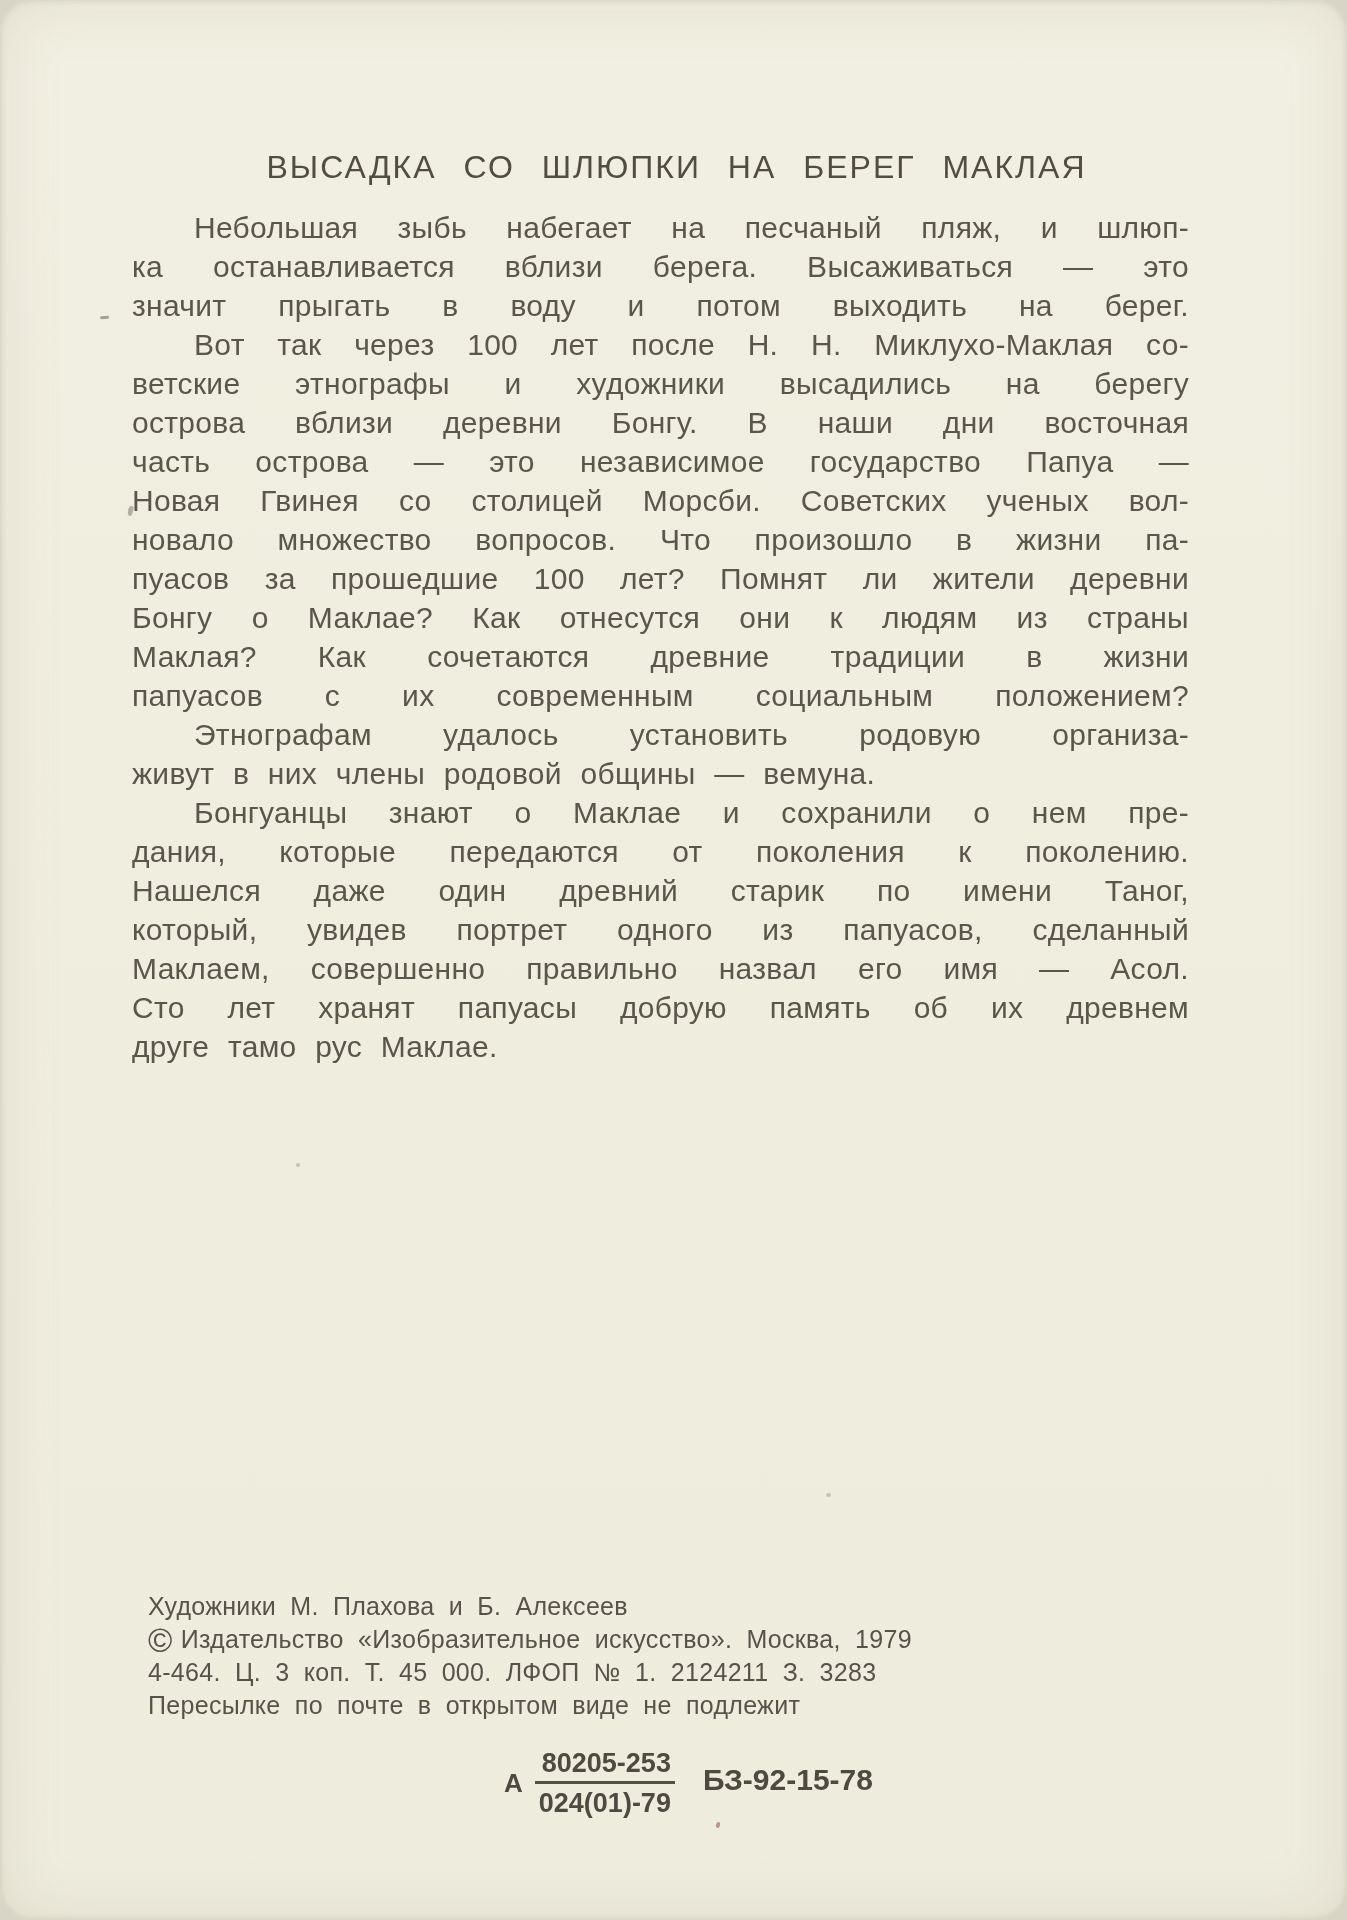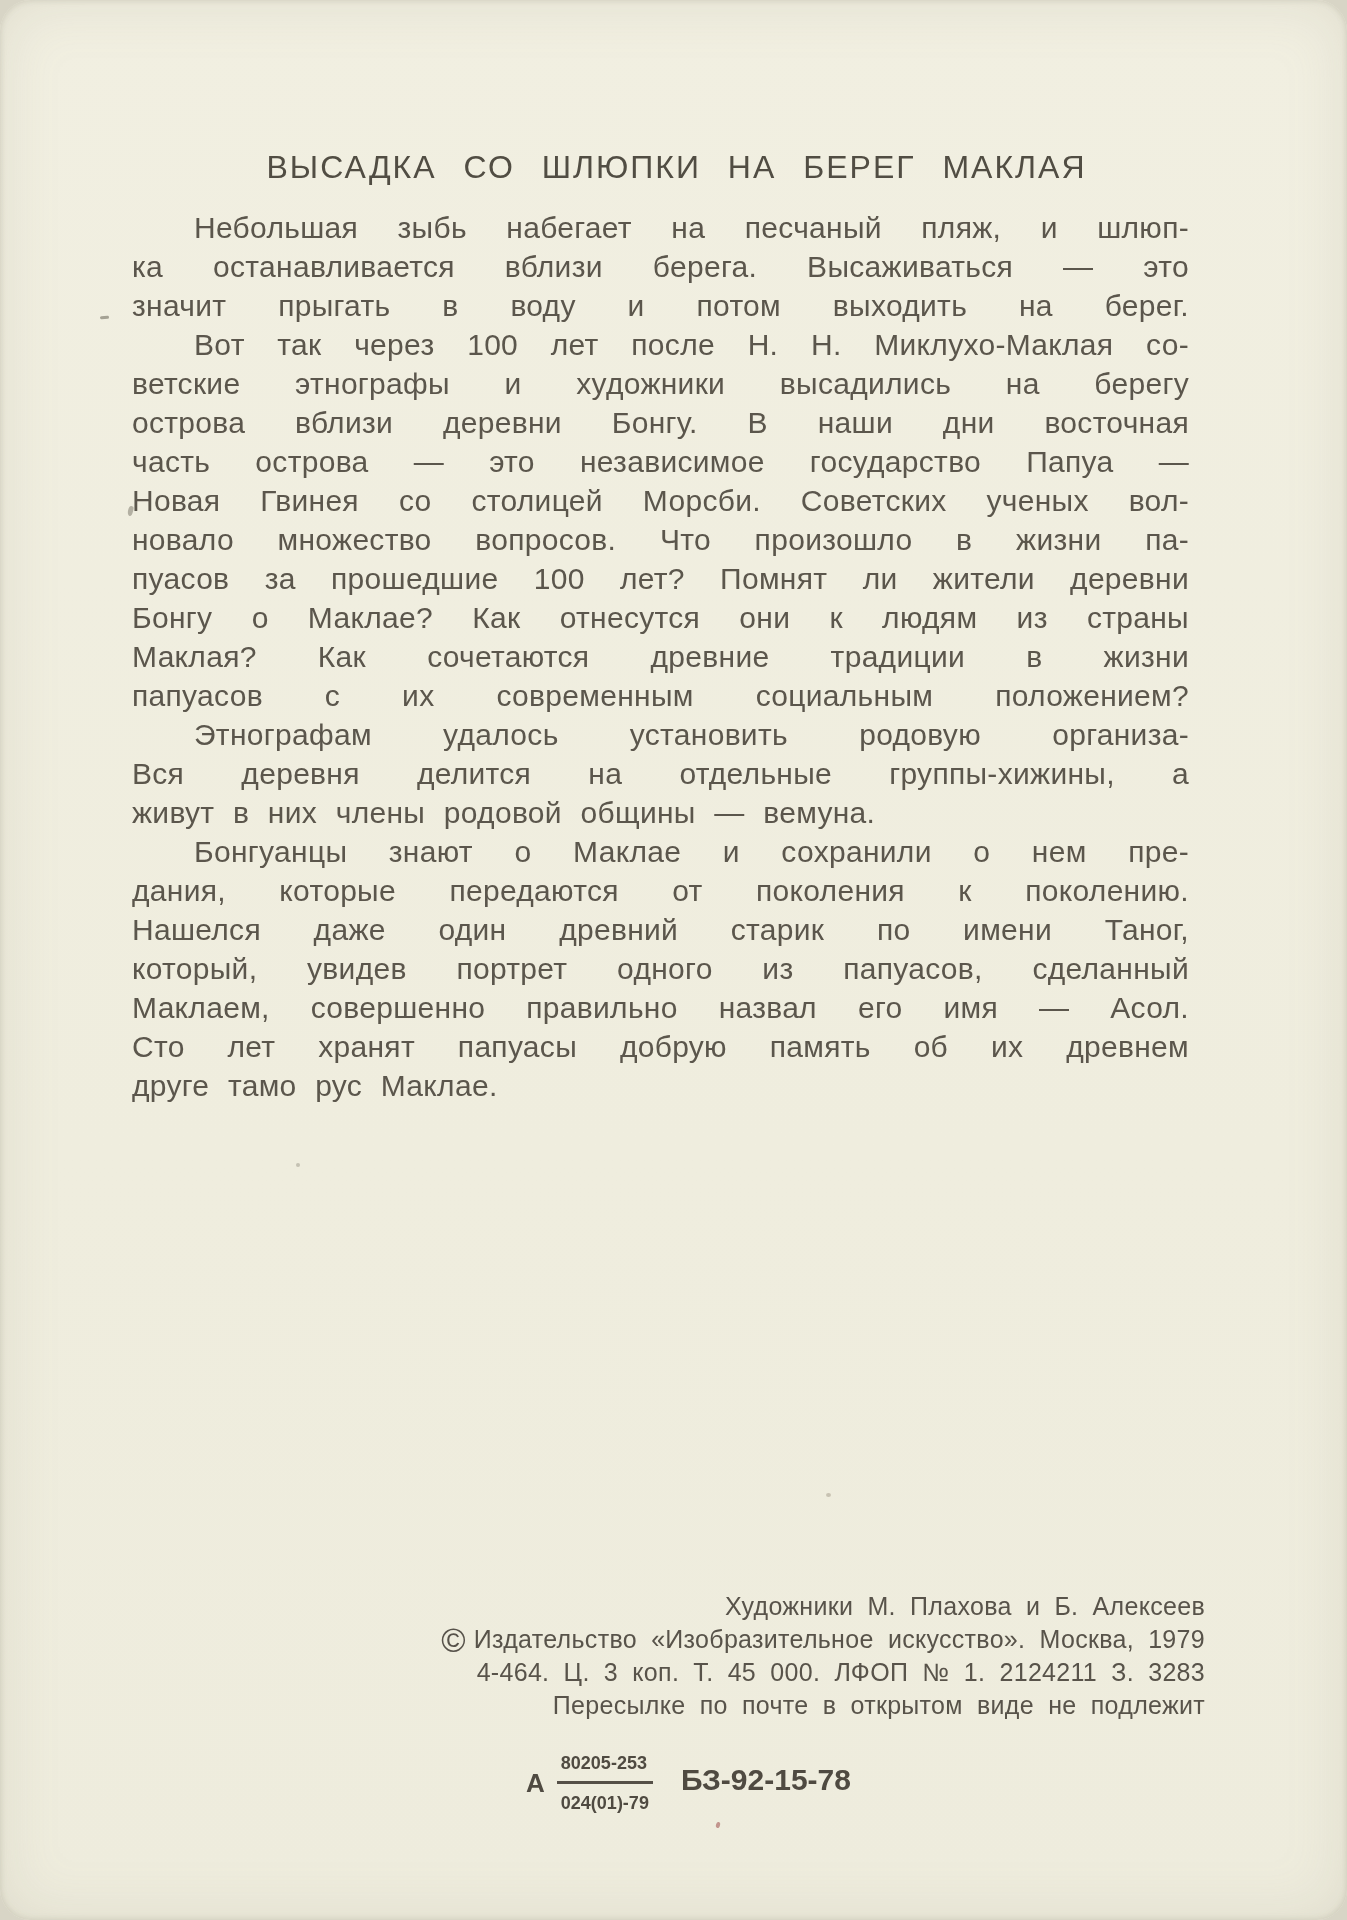--- a/index.html
+++ b/index.html
@@ -49,21 +49,21 @@
   .line.no-stretch {
     text-align: left;
     text-align-last: left;
     word-spacing: 10px;
   }
   .imprint {
     position: absolute;
     left: 148px;
     top: 1590px;
     width: 1057px;
-    text-align: right;
+    text-align: left;
     font-size: 25px;
     line-height: 33px;
     color: #58534a;
     word-spacing: 7px;
     letter-spacing: 0.3px;
   }
   .imprint .copyright {
     display: inline-block;
     font-size: 33px;
     line-height: 20px;
@@ -82,22 +82,22 @@
     font-weight: bold;
     color: #4f4a41;
   }
   .catalog .series {
     font-size: 26px;
     margin-right: 12px;
     align-self: center;
   }
   .catalog .fraction {
     display: inline-block;
-    text-align: left;
-    font-size: 18px;
+    text-align: right;
+    font-size: 27px;
     line-height: 30px;
   }
   .catalog .fraction .num { padding: 0 4px 2px 4px; }
   .catalog .fraction .rule {
     height: 3px;
     background: #555047;
     margin: 1px 0 2px 0;
   }
   .catalog .fraction .den { padding: 2px 4px 0 4px; }
   .catalog .code {
@@ -129,21 +129,20 @@
       <div class="line">ветские этнографы и художники высадились на берегу</div>
       <div class="line">острова вблизи деревни Бонгу. В наши дни восточная</div>
       <div class="line">часть острова — это независимое государство Папуа —</div>
       <div class="line">Новая Гвинея со столицей Морсби. Советских ученых вол-</div>
       <div class="line">новало множество вопросов. Что произошло в жизни па-</div>
       <div class="line">пуасов за прошедшие 100 лет? Помнят ли жители деревни</div>
       <div class="line">Бонгу о Маклае? Как отнесутся они к людям из страны</div>
       <div class="line">Маклая? Как сочетаются древние традиции в жизни</div>
       <div class="line">папуасов с их современным социальным положением?</div>
       <div class="line indent">Этнографам удалось установить родовую организа-</div>
-      <div class="line">Вся деревня делится на отдельные группы-хижины, а</div>
       <div class="line no-stretch">живут в них члены родовой общины — вемуна.</div>
       <div class="line indent">Бонгуанцы знают о Маклае и сохранили о нем пре-</div>
       <div class="line">дания, которые передаются от поколения к поколению.</div>
       <div class="line">Нашелся даже один древний старик по имени Таног,</div>
       <div class="line">который, увидев портрет одного из папуасов, сделанный</div>
       <div class="line">Маклаем, совершенно правильно назвал его имя — Асол.</div>
       <div class="line">Сто лет хранят папуасы добрую память об их древнем</div>
       <div class="line no-stretch">друге тамо рус Маклае.</div>
     </div>
 

